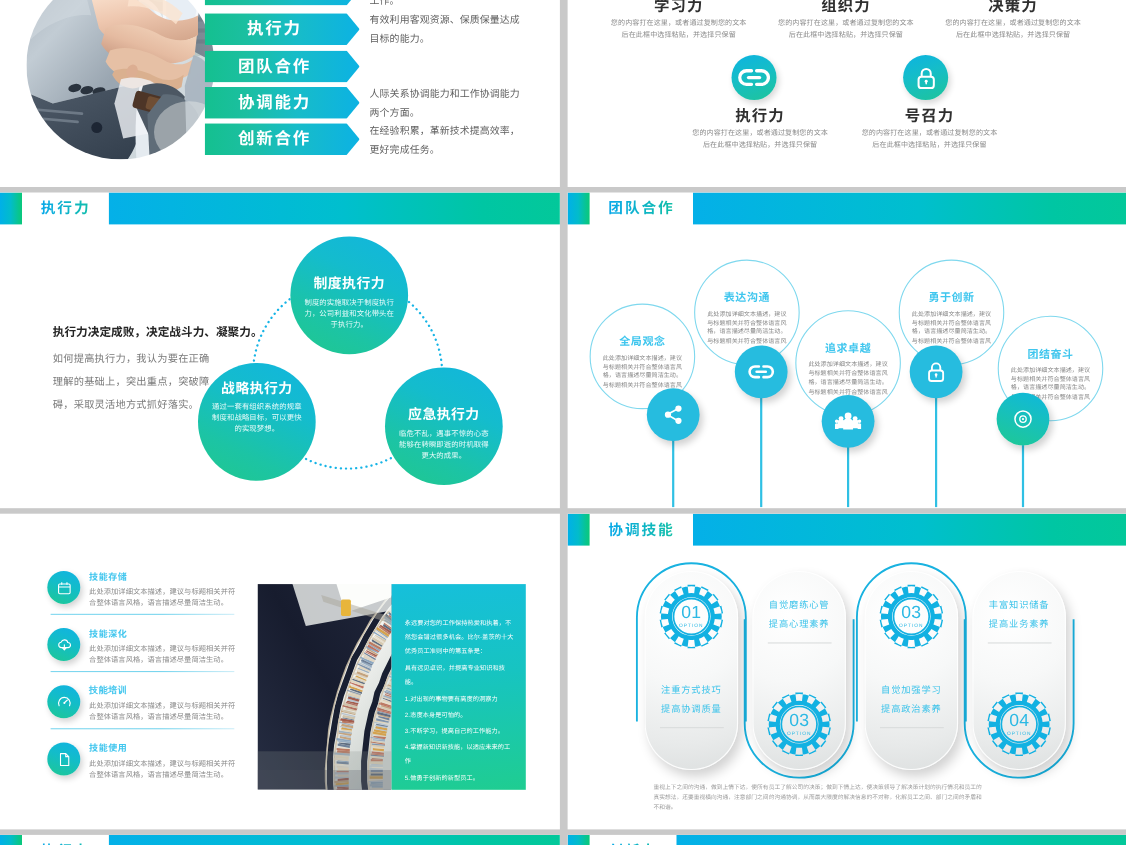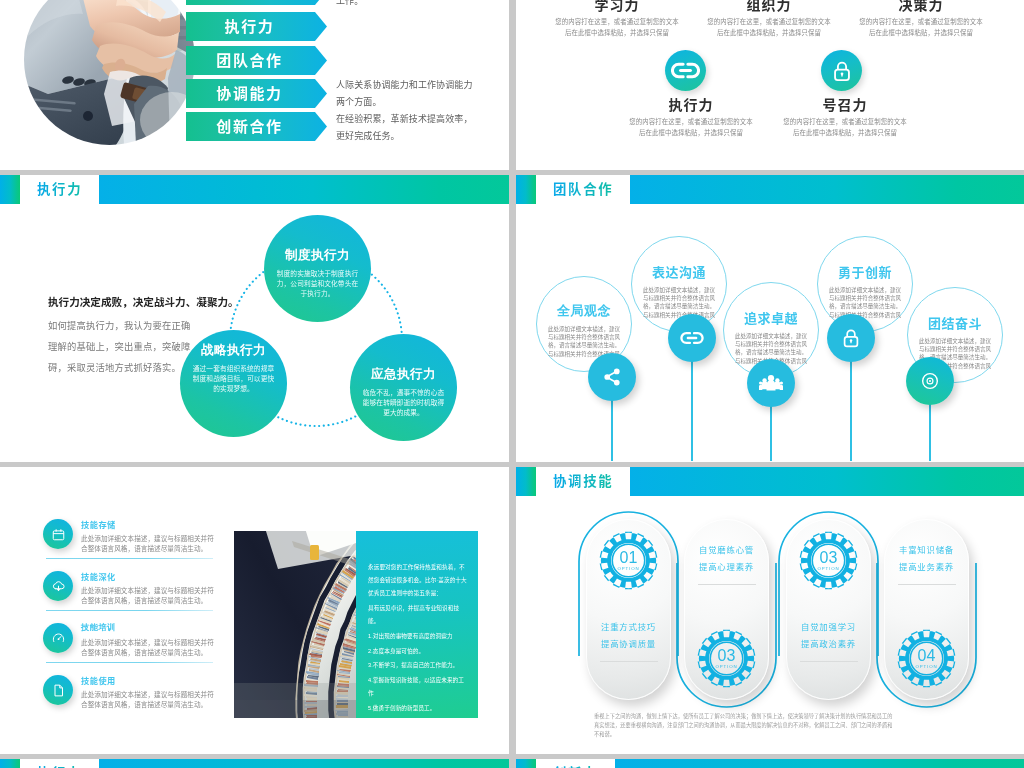--- a/index.html
+++ b/index.html
@@ -46,27 +46,27 @@
      background:linear-gradient(90deg,#04b0e8 0%,#00bfce 52%,#00c6a3 83%,#03c89a 100%);}
 
   
   .s3-lead{position:absolute;left:48px;top:119px;width:190px;font-size:10.6px;font-weight:700;
      color:#252525;letter-spacing:0;line-height:16px;white-space:nowrap;}
   .s3-body{position:absolute;left:48px;top:141px;width:148px;font-size:9.3px;color:#7a7a7a;
      line-height:21px;letter-spacing:.2px;}
   .s3-dash{position:absolute;left:228px;top:77px;width:176px;height:176px;}
   .s3-circ{position:absolute;border-radius:50%;color:#fff;text-align:center;
      background:linear-gradient(205deg,#12b5de 0%,#14bccd 35%,#1cc4a4 72%,#20c88e 100%);}
-  .s3-circ .t{font-size:12.6px;font-weight:700;letter-spacing:.4px;font-family:Liberation Serif, serif;}
+  .s3-circ .t{font-size:12.6px;font-weight:700;letter-spacing:.4px;}
   .s3-circ .d{font-size:6.7px;line-height:9.8px;color:#e8fbfa;letter-spacing:.1px;}
 
   
   .s4-stem{position:absolute;width:1.6px;background:#2fc0e4;}
   .s4-ring{position:absolute;border-radius:50%;border:1px solid #7fd8ee;background:#fff;text-align:center;}
-  .s4-ring .t{font-size:13px;font-weight:700;color:#3fc6ee;letter-spacing:.5px;}
+  .s4-ring .t{font-size:10px;font-weight:700;color:#3fc6ee;letter-spacing:.5px;}
   .s4-ring .d{font-size:5.5px;line-height:8.2px;color:#868686;letter-spacing:.05px;}
   .s4-ball{position:absolute;border-radius:50%;width:48px;height:48px;background:#26bcdf;
      box-shadow:3px 4px 7px rgba(0,0,0,.18);display:flex;align-items:center;justify-content:center;}
   .s4-ball svg{display:block;}
 
   
   .s5-ic{position:absolute;width:30px;height:30px;border-radius:50%;
      background:linear-gradient(200deg,#11b2e4 0%,#13bdc8 45%,#1ec893 100%);
      box-shadow:2px 3px 6px rgba(0,0,0,.18);display:flex;align-items:center;justify-content:center;}
   .s5-ic svg{display:block;}
@@ -207,20 +207,21 @@
       </div>
       <div class="s1-arrow" style="left:186px;top:196px;width:141px;">
         <div class="bar"></div>
         <div class="lbl">协调能力</div>
       </div>
       <div class="s1-arrow" style="left:186px;top:229px;width:141px;">
         <div class="bar"></div>
         <div class="lbl">创新合作</div>
       </div>
       <div class="s1-desc" style="left:336px;top:93px;width:142px;">良好的沟通能力，可以更好的完成工作。</div>
+      <div class="s1-desc" style="left:336px;top:127px;width:142px;">有效利用客观资源、保质保量达成目标的能力。</div>
       <div class="s1-desc" style="left:336px;top:194px;width:142px;">人际关系协调能力和工作协调能力两个方面。</div>
       <div class="s1-desc" style="left:336px;top:228px;width:142px;">在经验积累，革新技术提高效率，更好完成任务。</div>
     </div>
     <div class="slide right">
       <div class="s2-item" style="left:39px;top:114px;">
         <div class="s2-title">学习力</div>
         <div class="s2-desc">您的内容打在这里，或者通过复制您的文本后在此框中选择粘贴，并选择只保留</div>
       </div>
       <div class="s2-item" style="left:191px;top:114px;">
         <div class="s2-title">组织力</div>
@@ -295,21 +296,21 @@
         <div class="bar"></div>
       </div>
 
       <div class="s4-stem" style="left:95px;top:200px;height:86px;"></div>
       <div class="s4-stem" style="left:175px;top:163px;height:123px;"></div>
       <div class="s4-stem" style="left:254px;top:208px;height:78px;"></div>
       <div class="s4-stem" style="left:334px;top:163px;height:123px;"></div>
       <div class="s4-stem" style="left:413px;top:207px;height:79px;"></div>
 
       <div class="s4-ring" style="left:20px;top:101px;width:96px;height:96px;">
-        <div class="t" style="margin-top:25px;font-family:Liberation Mono, monospace;">全局观念</div>
+        <div class="t" style="margin-top:25px;">全局观念</div>
         <div class="d" style="margin:5px 10px 0;">此处添加详细文本描述，建议与标题相关并符合整体语言风格，语言描述尽量简洁生动。与标题相关并符合整体语言风</div>
       </div>
       <div class="s4-ring" style="left:115px;top:61px;width:96px;height:96px;">
         <div class="t" style="margin-top:25px;">表达沟通</div>
         <div class="d" style="margin:5px 10px 0;">此处添加详细文本描述，建议与标题相关并符合整体语言风格，语言描述尽量简洁生动。与标题相关并符合整体语言风</div>
       </div>
       <div class="s4-ring" style="left:207px;top:107px;width:96px;height:96px;">
         <div class="t" style="margin-top:25px;">追求卓越</div>
         <div class="d" style="margin:5px 10px 0;">此处添加详细文本描述，建议与标题相关并符合整体语言风格，语言描述尽量简洁生动。与标题相关并符合整体语言风</div>
       </div>

